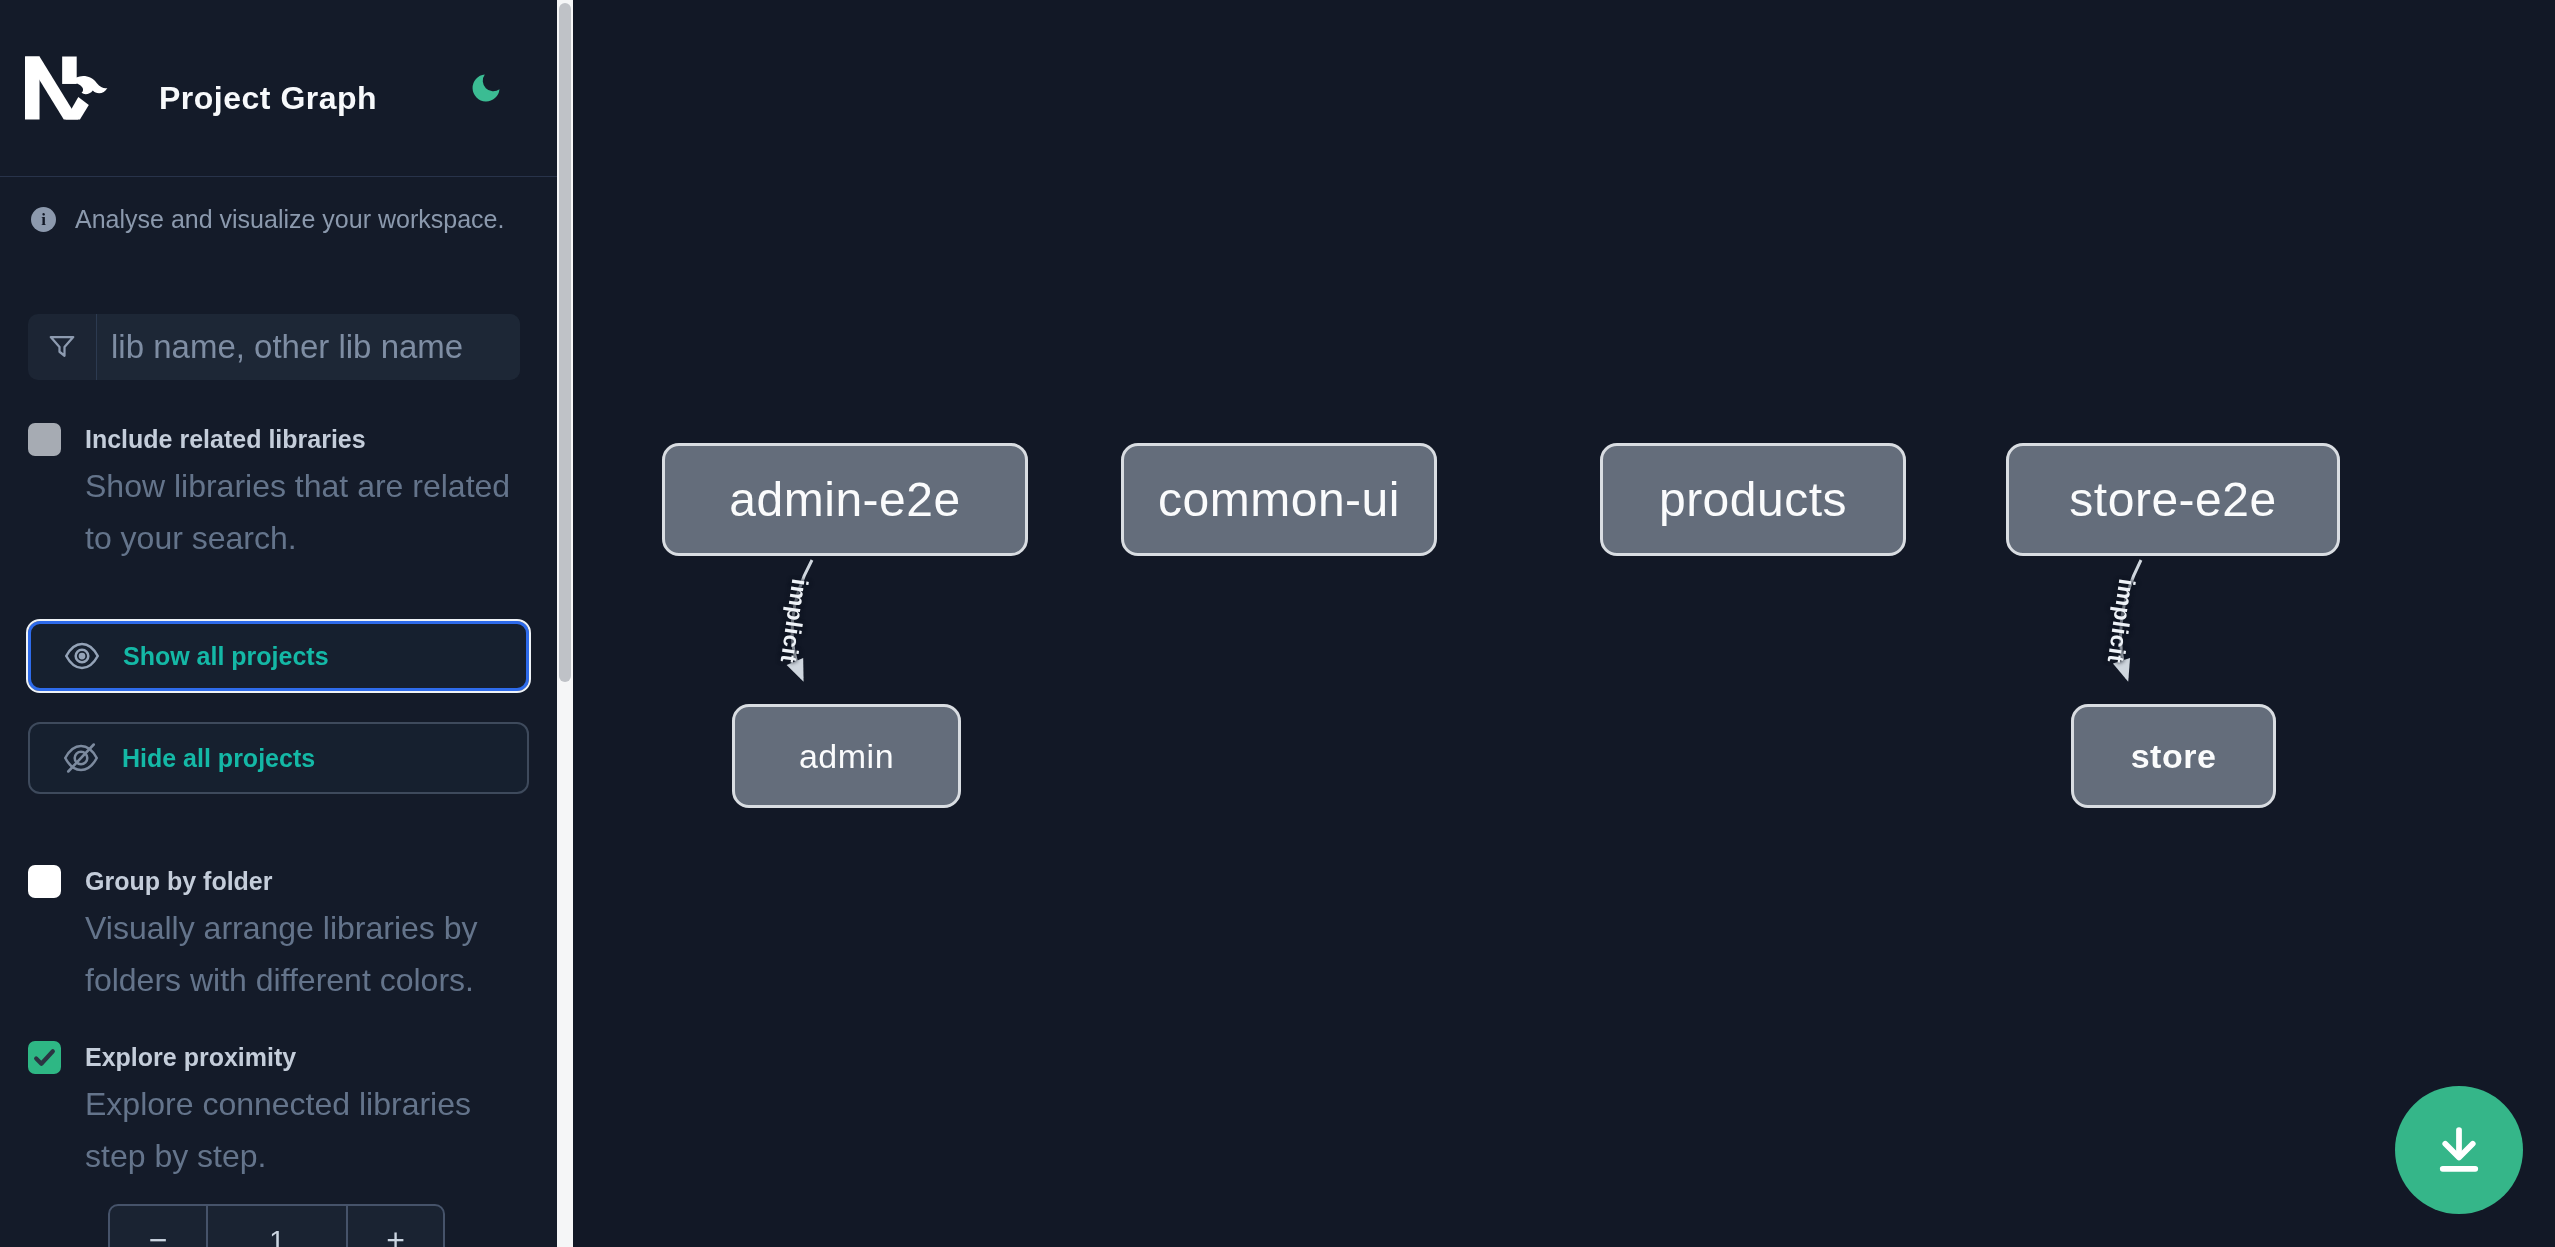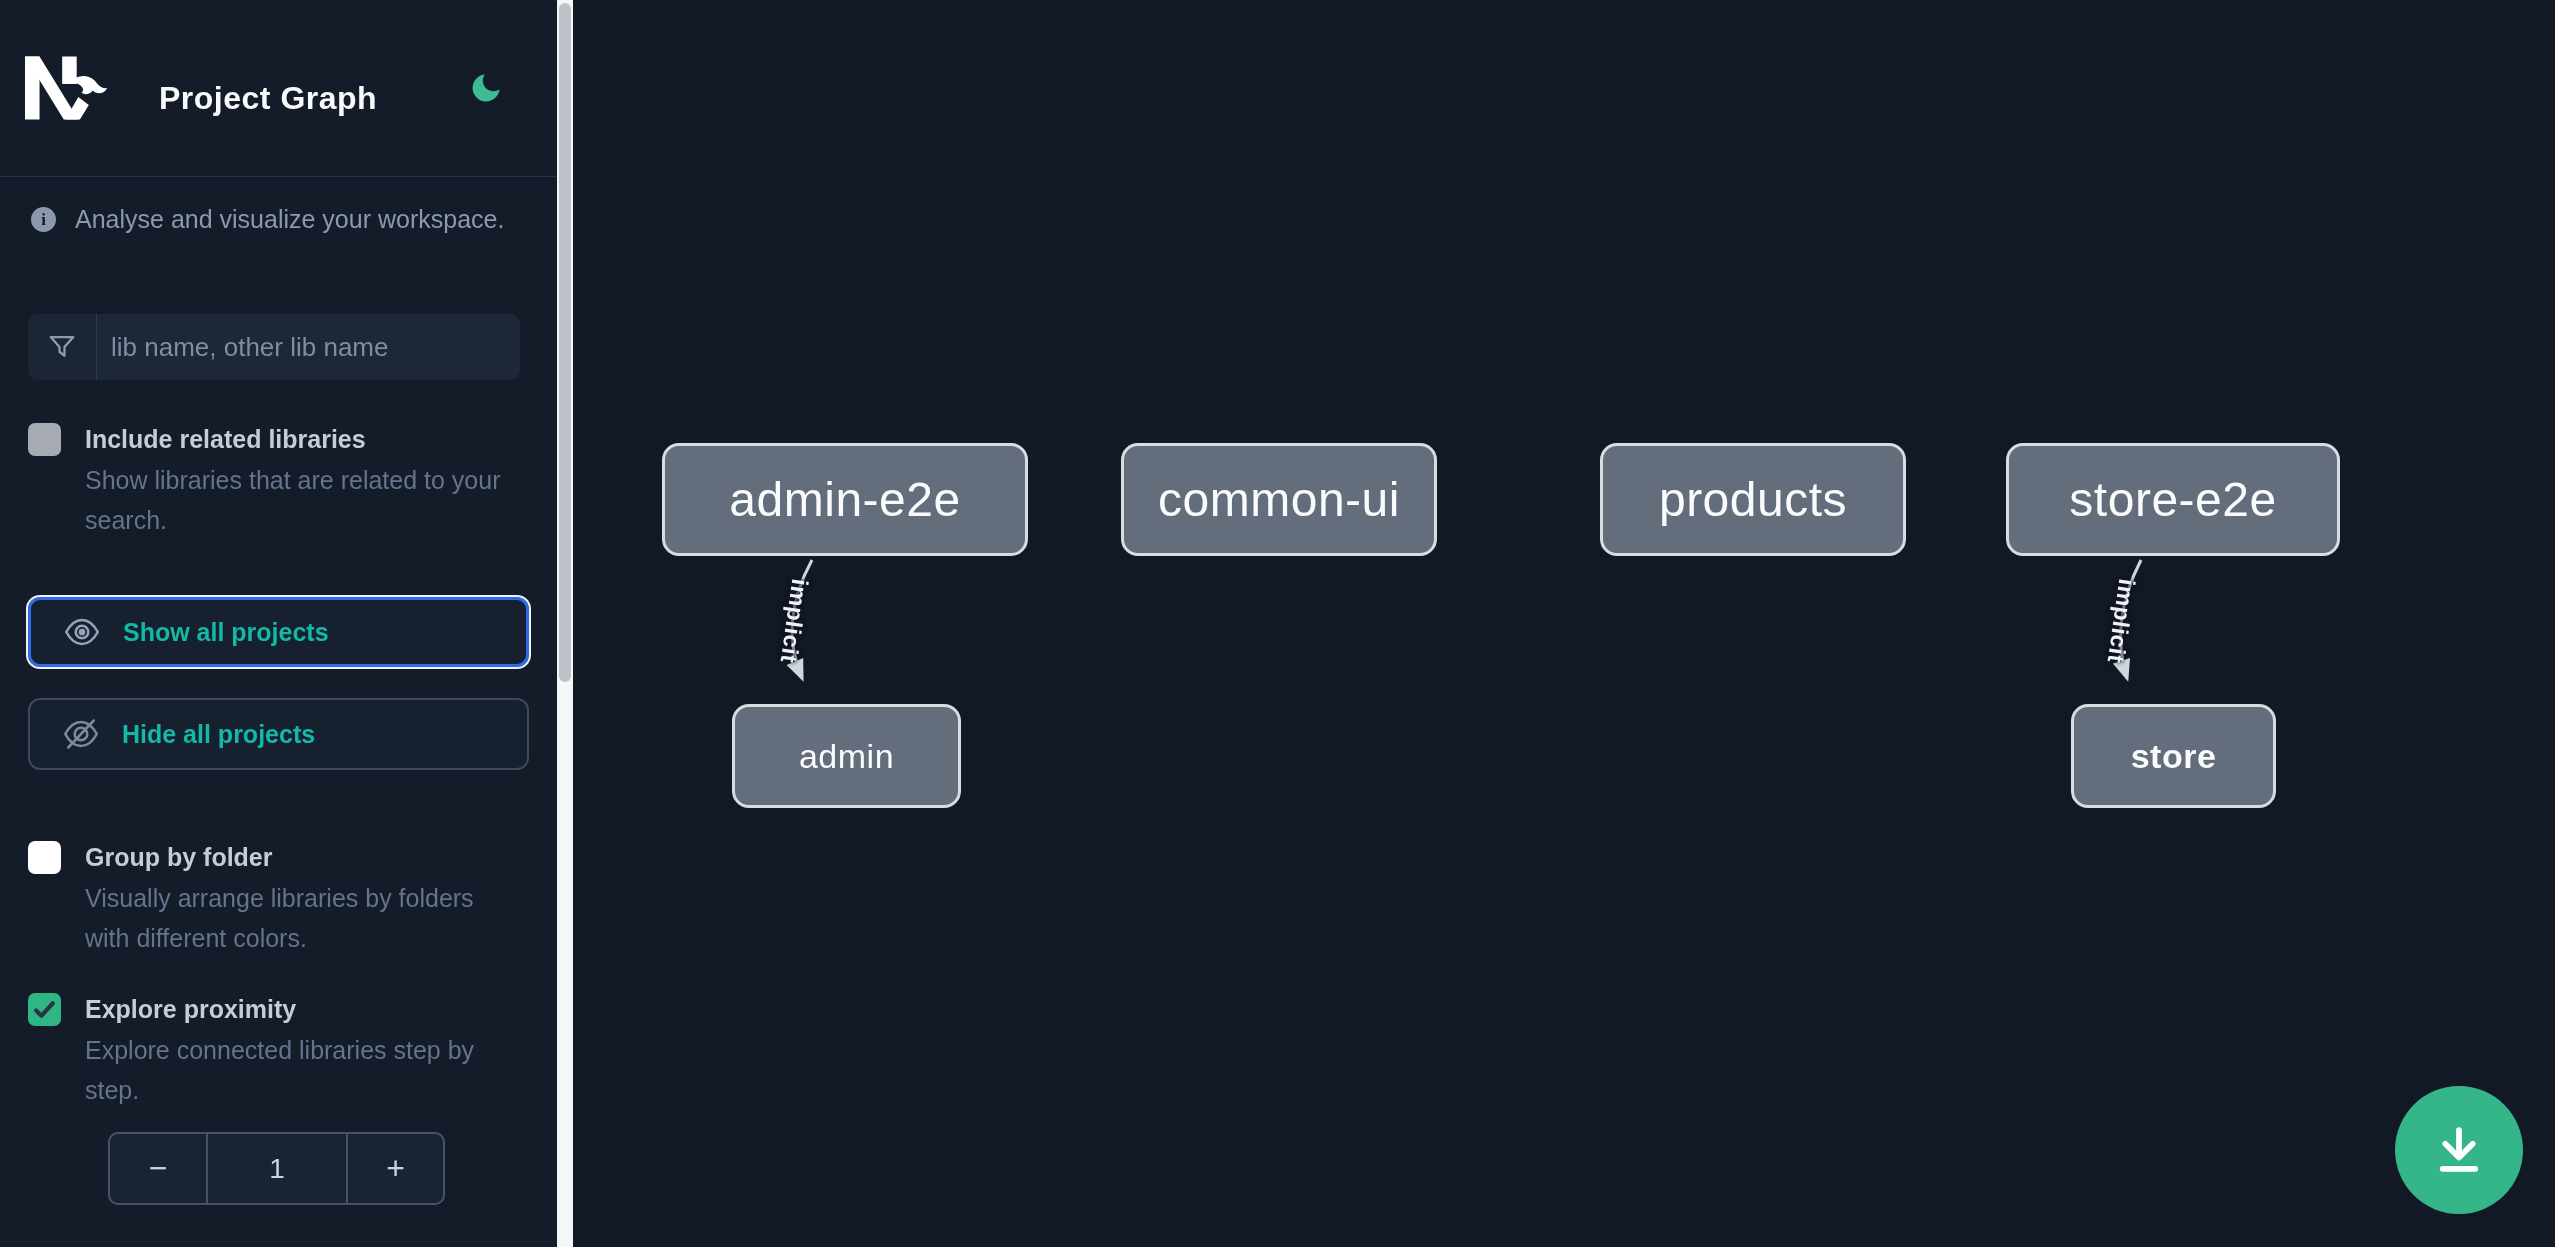--- a/index.html
+++ b/index.html
@@ -22,32 +22,32 @@
                font-size:17px; font-weight:800; display:flex; align-items:center; justify-content:center;
                font-family:"Liberation Serif","DejaVu Serif",serif; flex:0 0 auto; }
   .tagline { font-size:25px; color:#8b99ad; }
 
   .filter-box { margin:80px 28px 0 28px; width:492px; height:66px; display:flex;
                 background:#1c2534; border-radius:10px; overflow:hidden; }
   .filter-icon-cell { width:69px; display:flex; align-items:center; justify-content:center;
                       border-right:1px solid #2c3a50; flex:0 0 auto; }
   .filter-icon-cell svg { width:30px; height:30px; }
   .filter-input { flex:1; background:#1d2736; border:none; outline:none; color:#dbe2ea;
-                  font-size:26px; padding:0 18px 0 14px; font-family:inherit; }
+                  font-size:33px; padding:0 18px 0 14px; font-family:inherit; }
   .filter-input::placeholder { color:#7e8da3; }
 
   .opt-row { display:grid; grid-template-columns:33px 1fr; column-gap:24px; padding:0 28px; }
   .opt-row.first { margin-top:42px; }
   .cb { width:33px; height:33px; border-radius:7px; margin-top:1px; cursor:pointer; position:relative; }
   .cb.gray { background:#a6abb3; }
   .cb.white { background:#ffffff; }
   .cb.checked { background:#2eb784; }
   .cb.checked svg { position:absolute; inset:4px; }
   .opt-label { font-size:25px; font-weight:700; color:#c4cdda; line-height:34px; cursor:pointer; }
-  .opt-desc { grid-column:2; font-size:25px; color:#64748b; line-height:40px; margin-top:4px; max-width:430px; }
+  .opt-desc { grid-column:2; font-size:32px; color:#64748b; line-height:52px; margin-top:4px; max-width:430px; }
 
   .sb-btn { margin:0 28px; width:501px; height:70px; display:flex; align-items:center; gap:23px;
             padding-left:33px; background:#16202f; border:2px solid #3e4a5c; border-radius:12px;
             color:#14b8a6; font-size:25px; font-weight:700; cursor:pointer; font-family:inherit; }
   .sb-btn svg { width:36px; height:36px; flex:0 0 auible; }
   .sb-btn.focused { border:3px solid #2e6beb; outline:2px solid #eef2f7; height:70px; }
   .sb-btn.show { margin-top:57px; }
   .sb-btn.hide { margin-top:31px; height:72px; }
   .grp { margin-top:70px; }
   .prox { margin-top:34px; }

